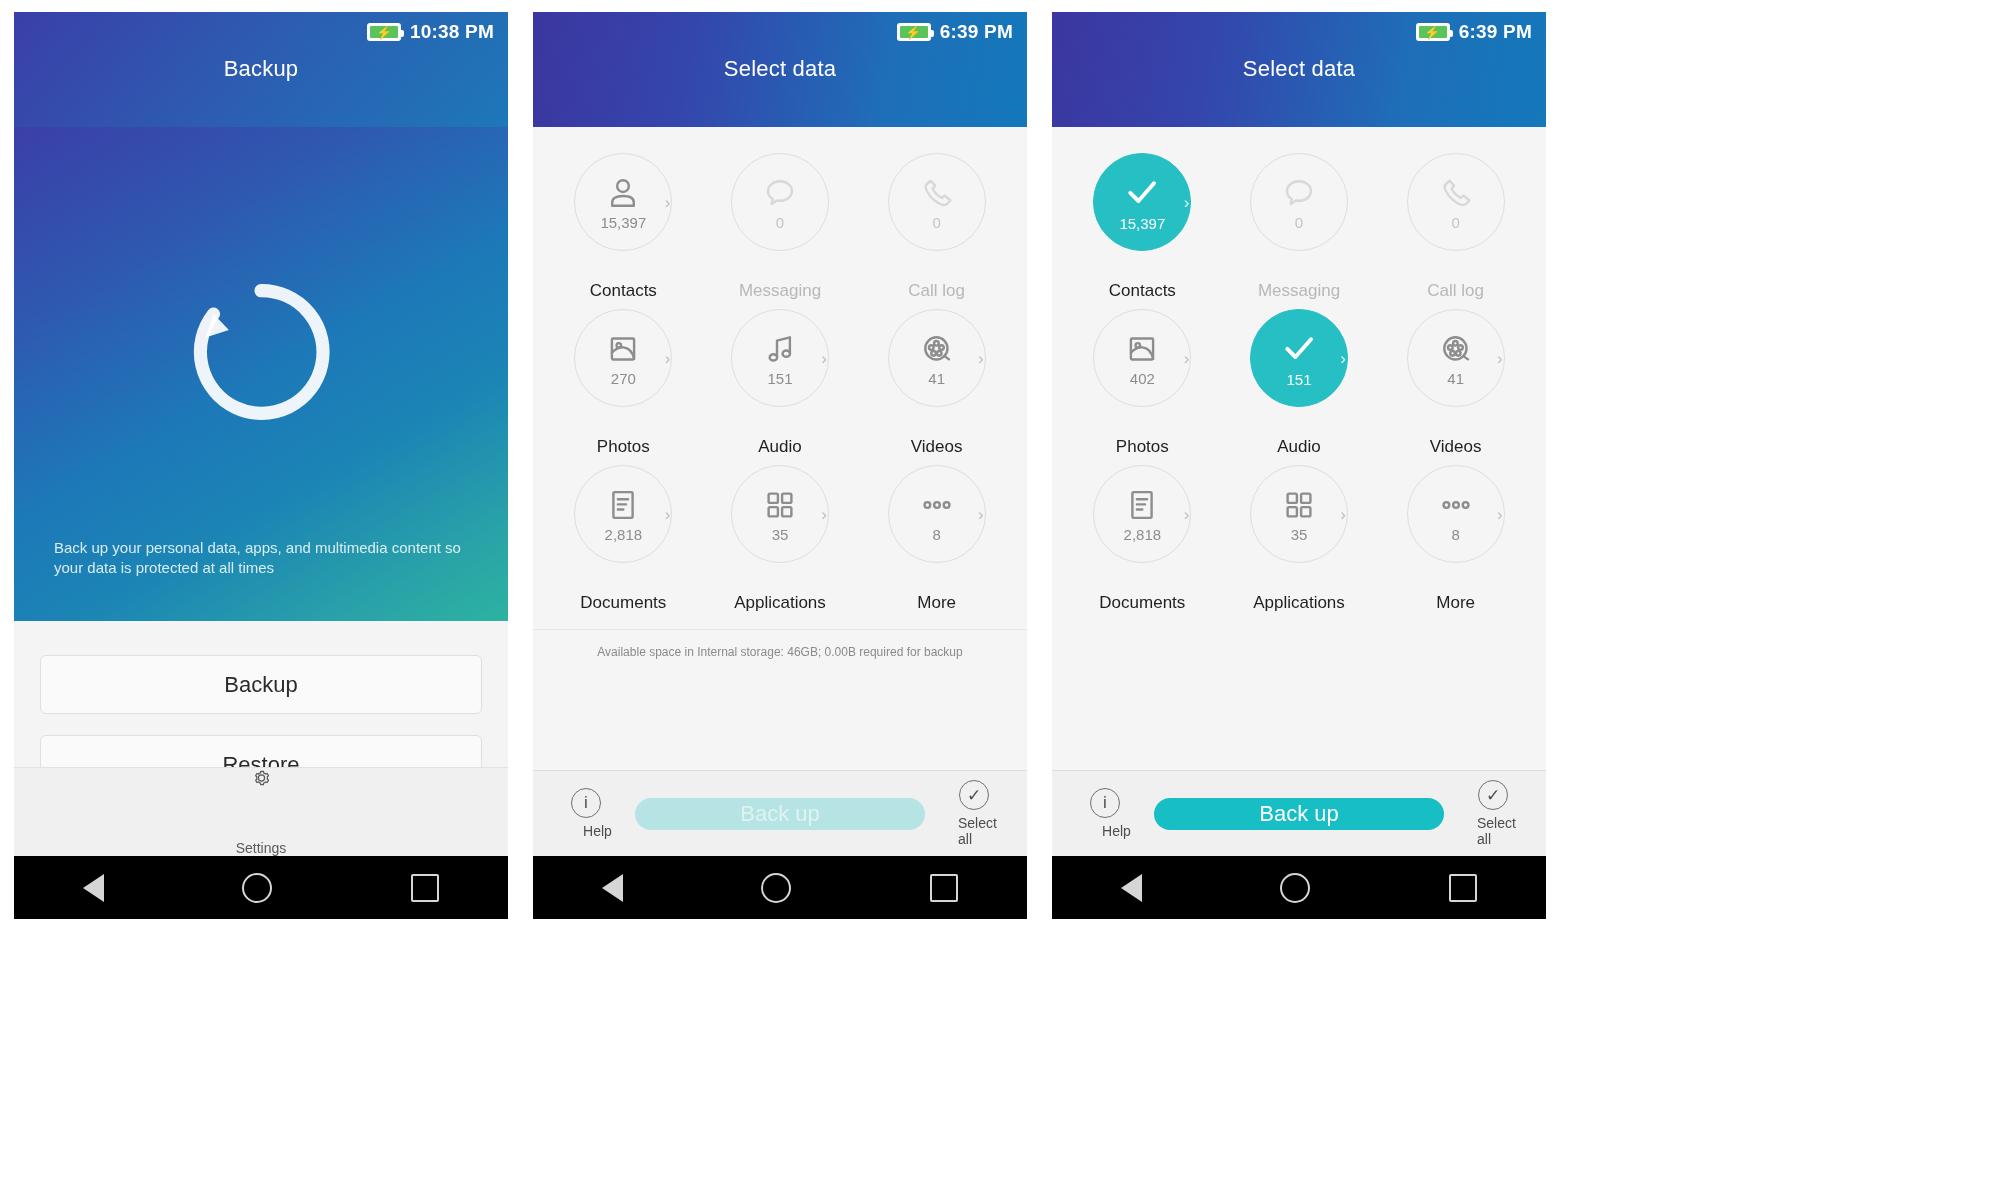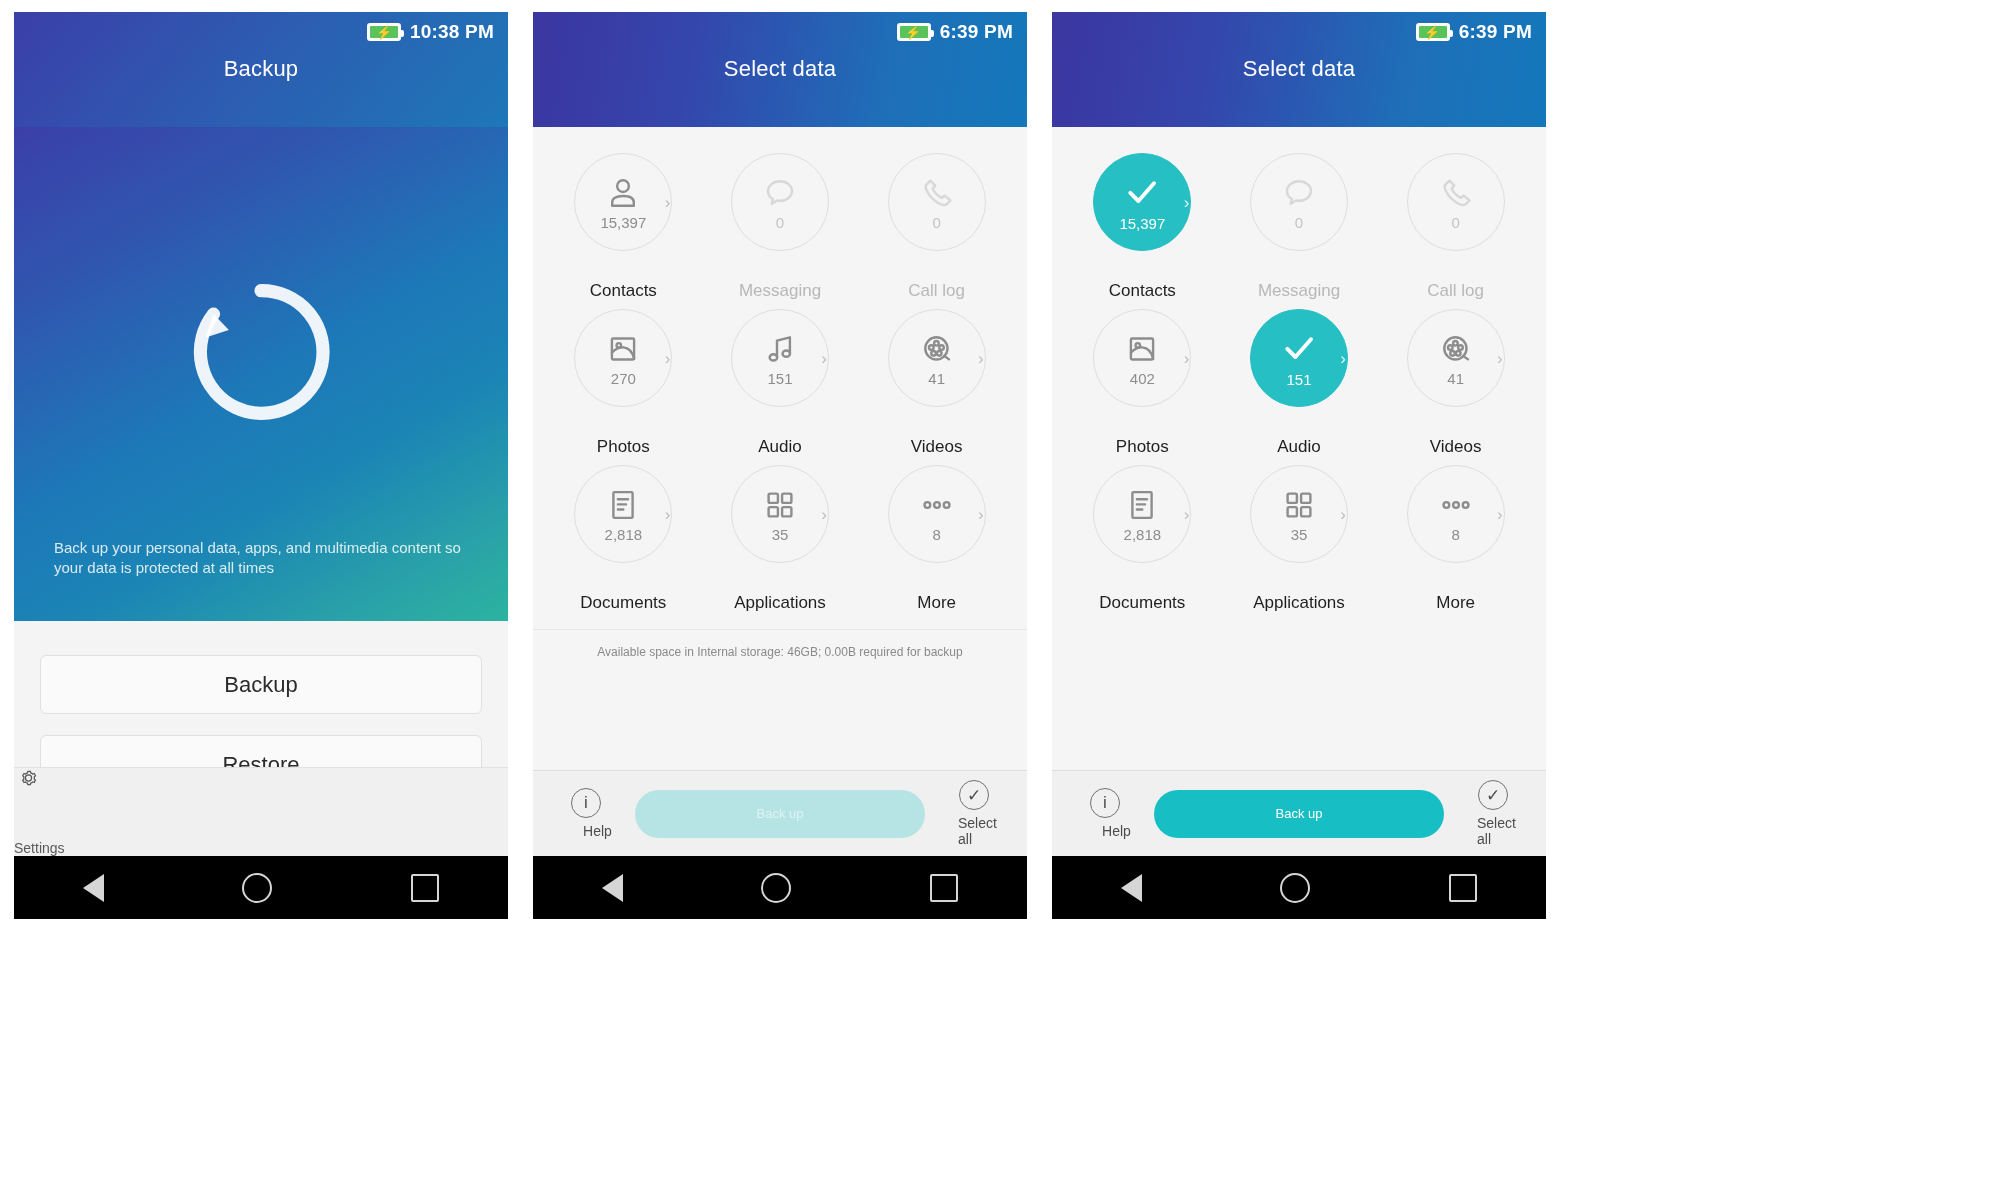--- a/index.html
+++ b/index.html
@@ -64,21 +64,21 @@
 
   .btn-area{padding:34px 26px 0 26px;}
   .bigbtn{
     height:57px;border:1px solid #e0e0e0;border-radius:6px;background:#fafafa;
     display:flex;align-items:center;justify-content:center;
     font-size:22px;color:#2b2b2b;margin-bottom:21px;
   }
   .settings-bar{
     position:absolute;left:0;right:0;bottom:63px;height:88px;
     background:#f0f0f0;border-top:1px solid #e2e2e2;
-    display:flex;flex-direction:column;align-items:flex-start;justify-content:center;gap:47px;
+    display:flex;flex-direction:column;align-items:center;justify-content:center;gap:47px;
   }
   .settings-label{font-size:14px;color:#5a5a5a;margin-top:5px;}
 
   
   .navbar{
     position:absolute;left:0;right:0;bottom:0;height:63px;background:#000;
     display:flex;align-items:center;justify-content:space-around;
   }
   .nav-back{width:0;height:0;border-top:14px solid transparent;border-bottom:14px solid transparent;border-right:21px solid #d6d6d6;}
   .nav-home{width:26px;height:26px;border:2px solid #d6d6d6;border-radius:50%;}
@@ -119,23 +119,23 @@
   .bottombar{
     position:absolute;left:0;right:0;bottom:63px;height:86px;
     background:#f0f0f0;border-top:1px solid #dcdcdc;
     display:flex;align-items:center;justify-content:space-between;
     padding:0 14px;box-sizing:border-box;
   }
   .bb-side{display:flex;flex-direction:column;align-items:center;width:78px;}
   .bb-side .t{font-size:14px;color:#4d4d4d;margin-top:5px;margin-left:23px;}
   .circicon{width:30px;height:30px;border:1.5px solid #707070;border-radius:50%;display:flex;align-items:center;justify-content:center;color:#4d4d4d;font-size:17px;box-sizing:border-box;}
   .backupbtn{
-    flex:1;margin:0 10px;height:48px;border-radius:26px;
+    flex:1;margin:0 10px;height:32px;border-radius:26px;
     display:flex;align-items:center;justify-content:center;
-    font-size:13px;
+    font-size:22px;
   }
   .backupbtn.on{background:#17bec4;color:#ffffff;}
   .backupbtn.off{background:#b6e4e4;color:#dff3f3;}
 
   
   .hdr23{background:linear-gradient(100deg,#3c36a0 0%, #3446ac 32%, #1e6fb8 72%, #1478bb 100%);}
   .hdr1{background:linear-gradient(130deg,#3b3fa8 0%, #2f58b0 40%, #1d78b8 100%);}
 </style>
 </head>
 <body>

